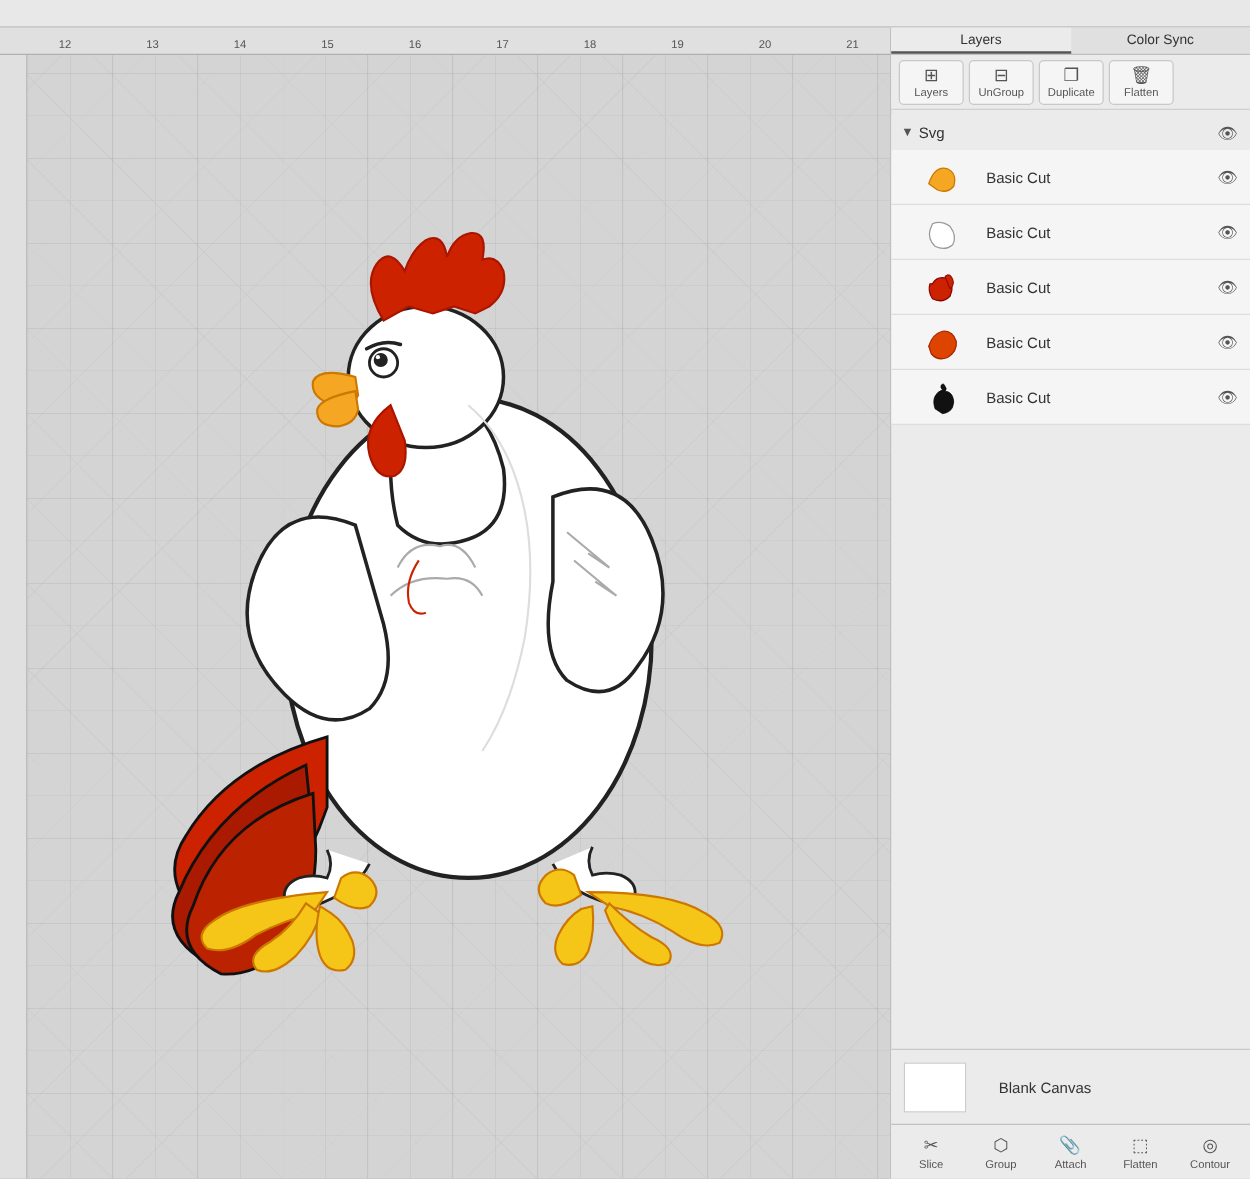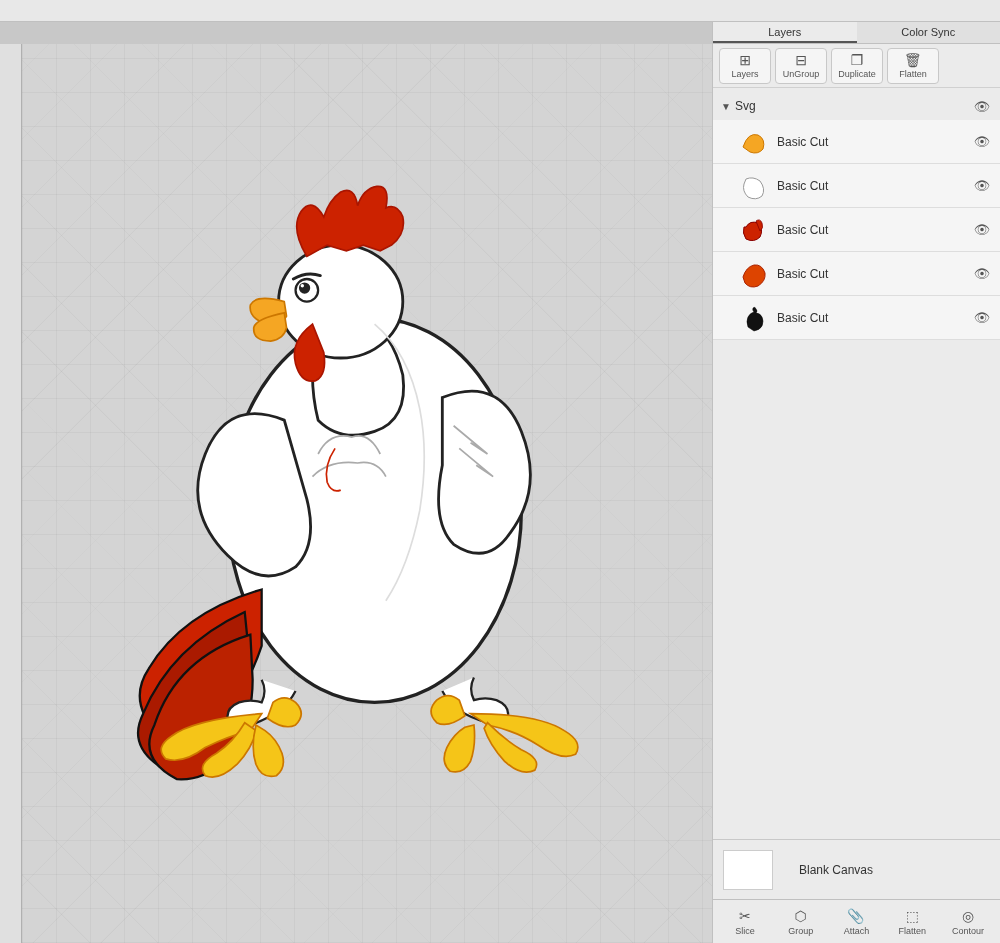--- a/index.html
+++ b/index.html
@@ -167,21 +167,21 @@
     }
 
     
     .layer-row {
       display: flex;
       align-items: center;
       padding: 3px 8px 3px 24px;
       border-bottom: 1px solid #ddd;
       height: 44px;
       background: #f5f5f5;
-      gap: 8px;
+      gap: 20px;
       cursor: pointer;
     }
 
     .layer-thumb {
       width: 32px;
       height: 32px;
       flex-shrink: 0;
       display: flex;
       align-items: center;
       justify-content: center;
@@ -254,20 +254,37 @@
 <body>
 
 <div class="top-bar">
   <div class="top-bar-spacer"></div>
 </div>
 
 <div class="main-area">
 
   <div class="canvas-area">
 
+    <div class="ruler-top">
+      <div style="position:absolute;left:22px;right:0;top:0;bottom:0;display:flex;align-items:flex-end;">
+        <div style="position:relative;width:100%;height:100%;">
+
+          <span style="position:absolute;left:25px;bottom:3px;font-size:9px;color:#555;">12</span>
+          <span style="position:absolute;left:95px;bottom:3px;font-size:9px;color:#555;">13</span>
+          <span style="position:absolute;left:165px;bottom:3px;font-size:9px;color:#555;">14</span>
+          <span style="position:absolute;left:235px;bottom:3px;font-size:9px;color:#555;">15</span>
+          <span style="position:absolute;left:305px;bottom:3px;font-size:9px;color:#555;">16</span>
+          <span style="position:absolute;left:375px;bottom:3px;font-size:9px;color:#555;">17</span>
+          <span style="position:absolute;left:445px;bottom:3px;font-size:9px;color:#555;">18</span>
+          <span style="position:absolute;left:515px;bottom:3px;font-size:9px;color:#555;">19</span>
+          <span style="position:absolute;left:585px;bottom:3px;font-size:9px;color:#555;">20</span>
+          <span style="position:absolute;left:655px;bottom:3px;font-size:9px;color:#555;">21</span>
+        </div>
+      </div>
+    </div>
 
     <div class="ruler-left"></div>
 
     <div class="grid-canvas">
 
       <div class="rooster-container">
         <svg viewBox="0 0 500 620" xmlns="http://www.w3.org/2000/svg" width="100%" height="100%">
 
           <ellipse cx="270" cy="360" rx="130" ry="170" fill="white" stroke="#222" stroke-width="3"></ellipse>
 

